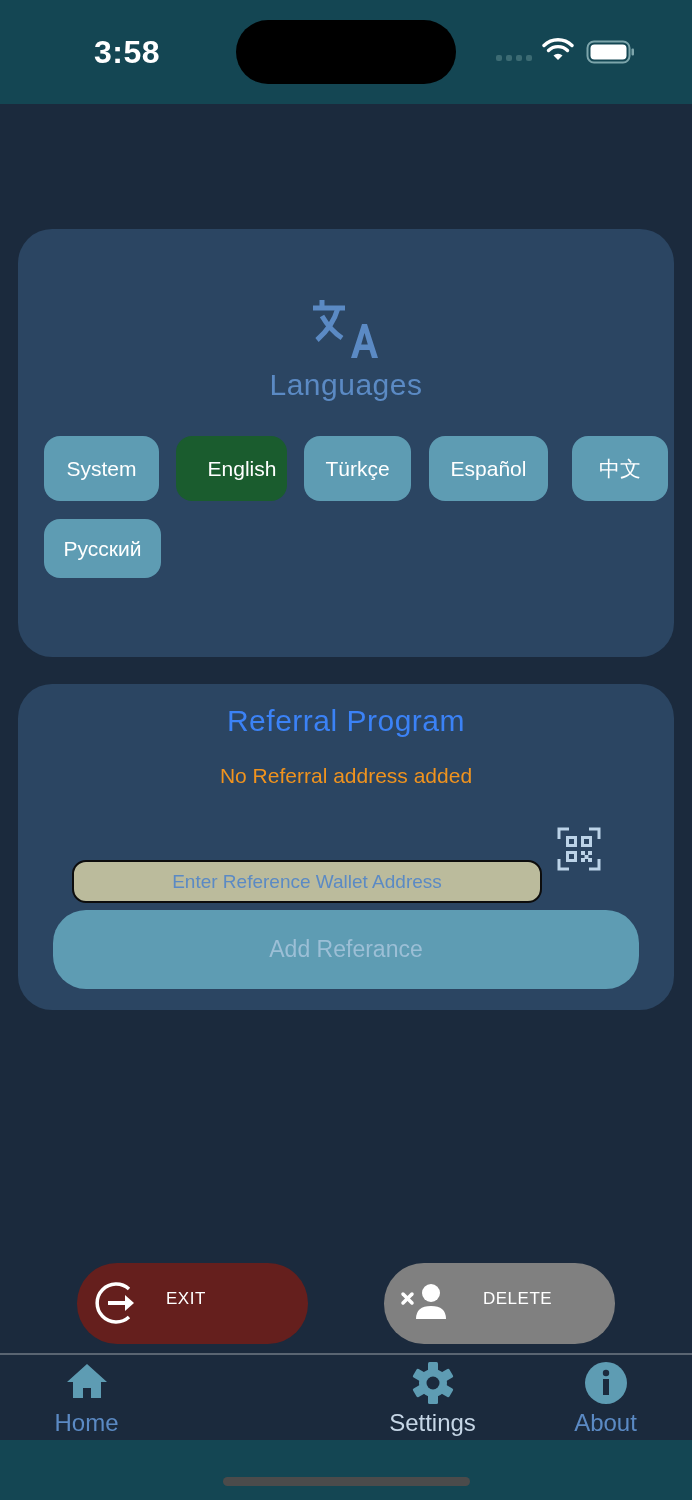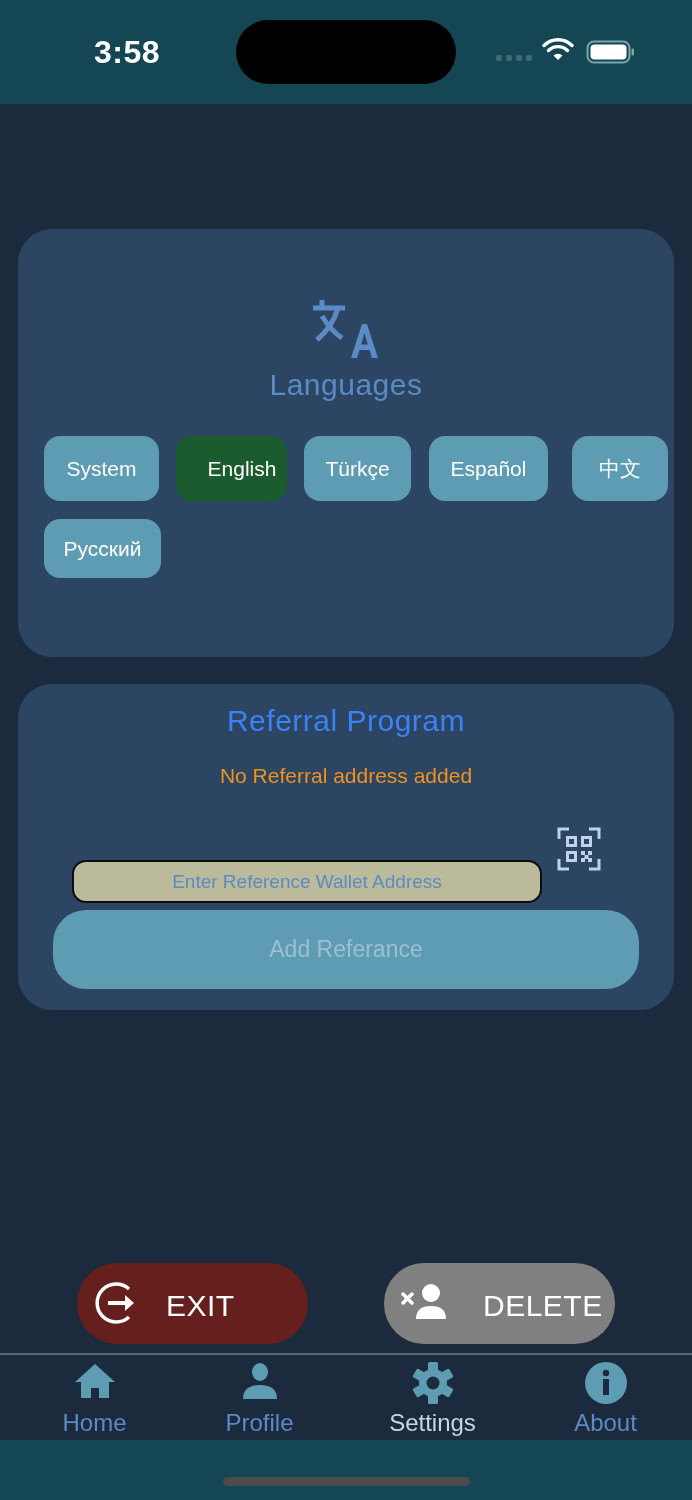--- a/index.html
+++ b/index.html
@@ -70,21 +70,21 @@
 
   .exit-btn {
     position: absolute; left: 77px; top: 1263px; width: 231px; height: 81px;
     background: #651f1d; border-radius: 40px; cursor: pointer;
   }
   .delete-btn {
     position: absolute; left: 384px; top: 1263px; width: 231px; height: 81px;
     background: #808080; border-radius: 40px; cursor: pointer;
   }
   .btn-label {
-    position: absolute; top: 26px; font-size: 30px; color: #ffffff; letter-spacing: 0.5px;
+    position: absolute; top: 26px; font-size: 17px; color: #ffffff; letter-spacing: 0.5px;
   }
   .exit-btn .btn-label { left: 89px; }
   .delete-btn .btn-label { left: 99px; }
   .exit-btn svg { position: absolute; left: 17px; top: 17px; }
   .delete-btn svg { position: absolute; left: 16px; top: 20px; }
 
   .tab-divider { position: absolute; left: 0; top: 1353px; width: 692px; height: 2px; background: #5a6572; }
   .tabbar { position: absolute; left: 0; top: 1355px; width: 692px; height: 85px; background: #1b2a3d; }
   .tab {
     position: absolute; top: 0; width: 173px; height: 85px; cursor: pointer;
@@ -190,32 +190,25 @@
         <line x1="12" y1="11" x2="3" y2="20"></line>
     </g>
     <circle cx="31" cy="10" r="9" fill="#fff"></circle>
     <path d="M16 36 Q16 23 31 23 Q46 23 46 36 Z" fill="#fff"></path>
   </svg>
   <span class="btn-label">DELETE</span>
 </div>
 
 <div class="tab-divider"></div>
 <div class="tabbar">
-  <div class="tab" style="left:8px;">
+  <div class="tab" style="left:0;">
     <svg width="44" height="40" viewBox="0 0 44 40">
       <path d="M22 3 L42 21 L36 21 L36 37 L26 37 L26 27 L18 27 L18 37 L8 37 L8 21 L2 21 Z" fill="#5e9cb3"></path>
     </svg>
     <div class="tab-label">Home</div>
-  </div>
-  <div class="tab" style="left:173px;">
-    <svg width="40" height="40" viewBox="0 0 40 40">
-      <ellipse cx="20" cy="11" rx="8" ry="9" fill="#5e9cb3"></ellipse>
-      <path d="M3 38 Q3 24 20 24 Q37 24 37 38 Z" fill="#5e9cb3"></path>
-    </svg>
-    <div class="tab-label">Profile</div>
   </div>
   <div class="tab" style="left:519px;">
     <svg width="44" height="44" viewBox="0 0 44 44">
       <circle cx="22" cy="22" r="21" fill="#5e9cb3"></circle>
       <circle cx="22" cy="12" r="3.2" fill="#1b2a3d"></circle>
       <rect x="19" y="18" width="6" height="16" fill="#1b2a3d"></rect>
     </svg>
     <div class="tab-label">About</div>
   </div>
   <div class="tab active" style="left:346px;">

